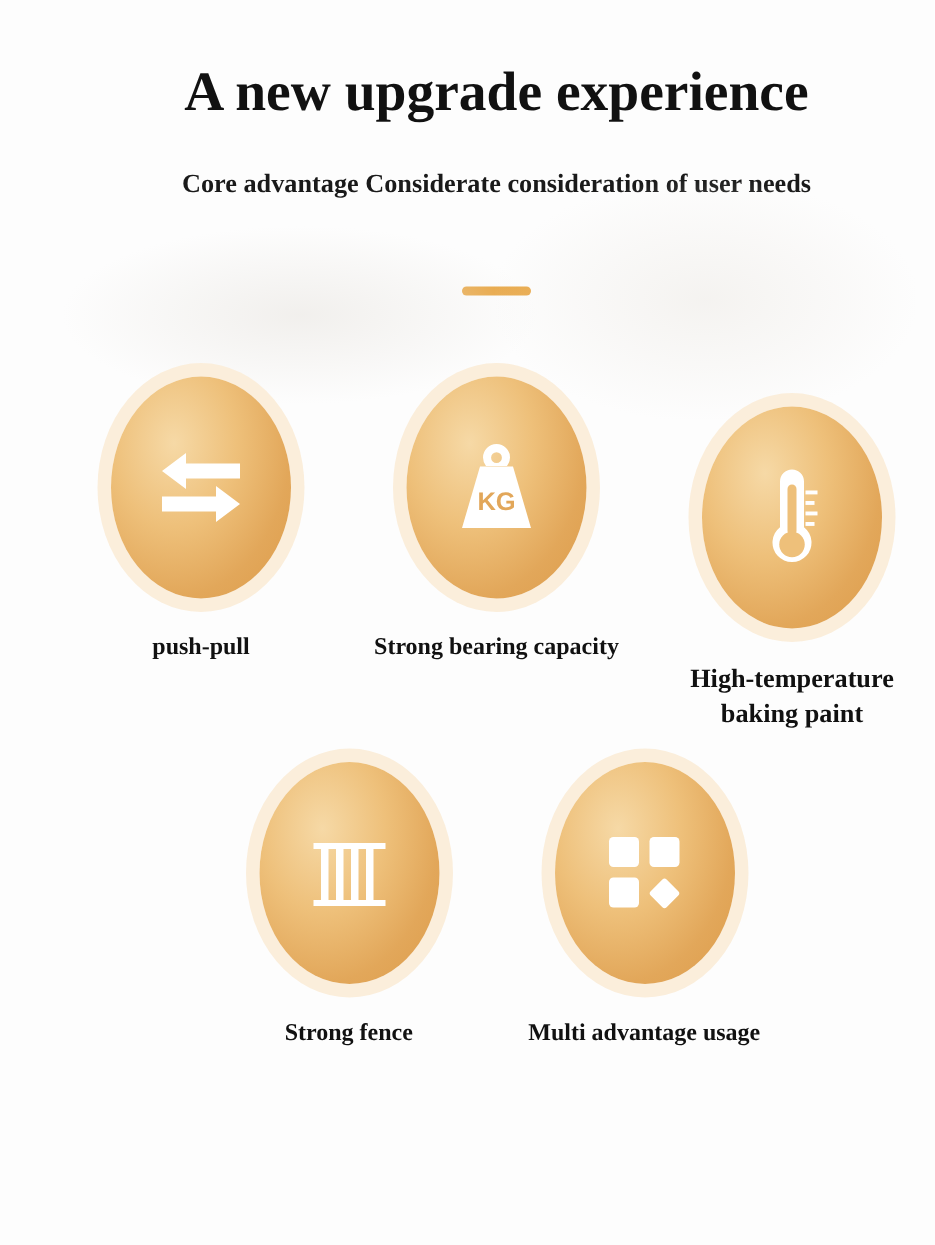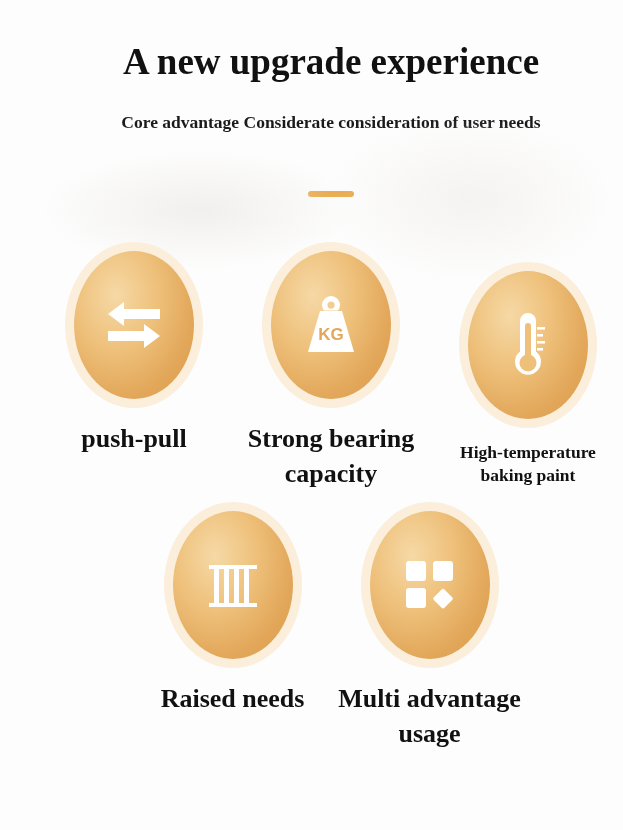--- a/index.html
+++ b/index.html
@@ -90,21 +90,21 @@
     align-items: center;
     justify-content: center;
     position: relative;
   }
 
   .badge svg { display: block; }
 
   .caption {
     margin-top: 22px;
     text-align: center;
-    font-size: 26px;
+    font-size: 16px;
     font-weight: bold;
     color: #111111;
     line-height: 1.35;
     width: 190px;
   }
   .caption.small { font-size: 17.5px; }
   .caption.wide { width: 215px; }
 </style>
 </head>
 <body>
@@ -170,21 +170,21 @@
           <svg width="60" height="52" viewBox="0 0 60 52">
             <rect x="6" y="6" width="48" height="4" fill="#ffffff"></rect>
             <rect x="6" y="44" width="48" height="4" fill="#ffffff"></rect>
             <rect x="11" y="8" width="5" height="38" fill="#ffffff"></rect>
             <rect x="21" y="8" width="5" height="38" fill="#ffffff"></rect>
             <rect x="31" y="8" width="5" height="38" fill="#ffffff"></rect>
             <rect x="41" y="8" width="5" height="38" fill="#ffffff"></rect>
           </svg>
         </span>
       </div>
-      <div class="caption">Raised needs</div>
+      <div class="caption">Strong fence</div>
     </div>
 
     <div class="cell row2">
       <div class="badge">
         <span>
           <svg width="58" height="58" viewBox="0 0 58 58">
             <rect x="5" y="5" width="20" height="20" rx="3" fill="#ffffff"></rect>
             <rect x="32" y="5" width="20" height="20" rx="3" fill="#ffffff"></rect>
             <rect x="5" y="32" width="20" height="20" rx="3" fill="#ffffff"></rect>
             <rect x="42" y="32" width="15" height="15" rx="2" fill="#ffffff" transform="rotate(45 42 32)"></rect>

